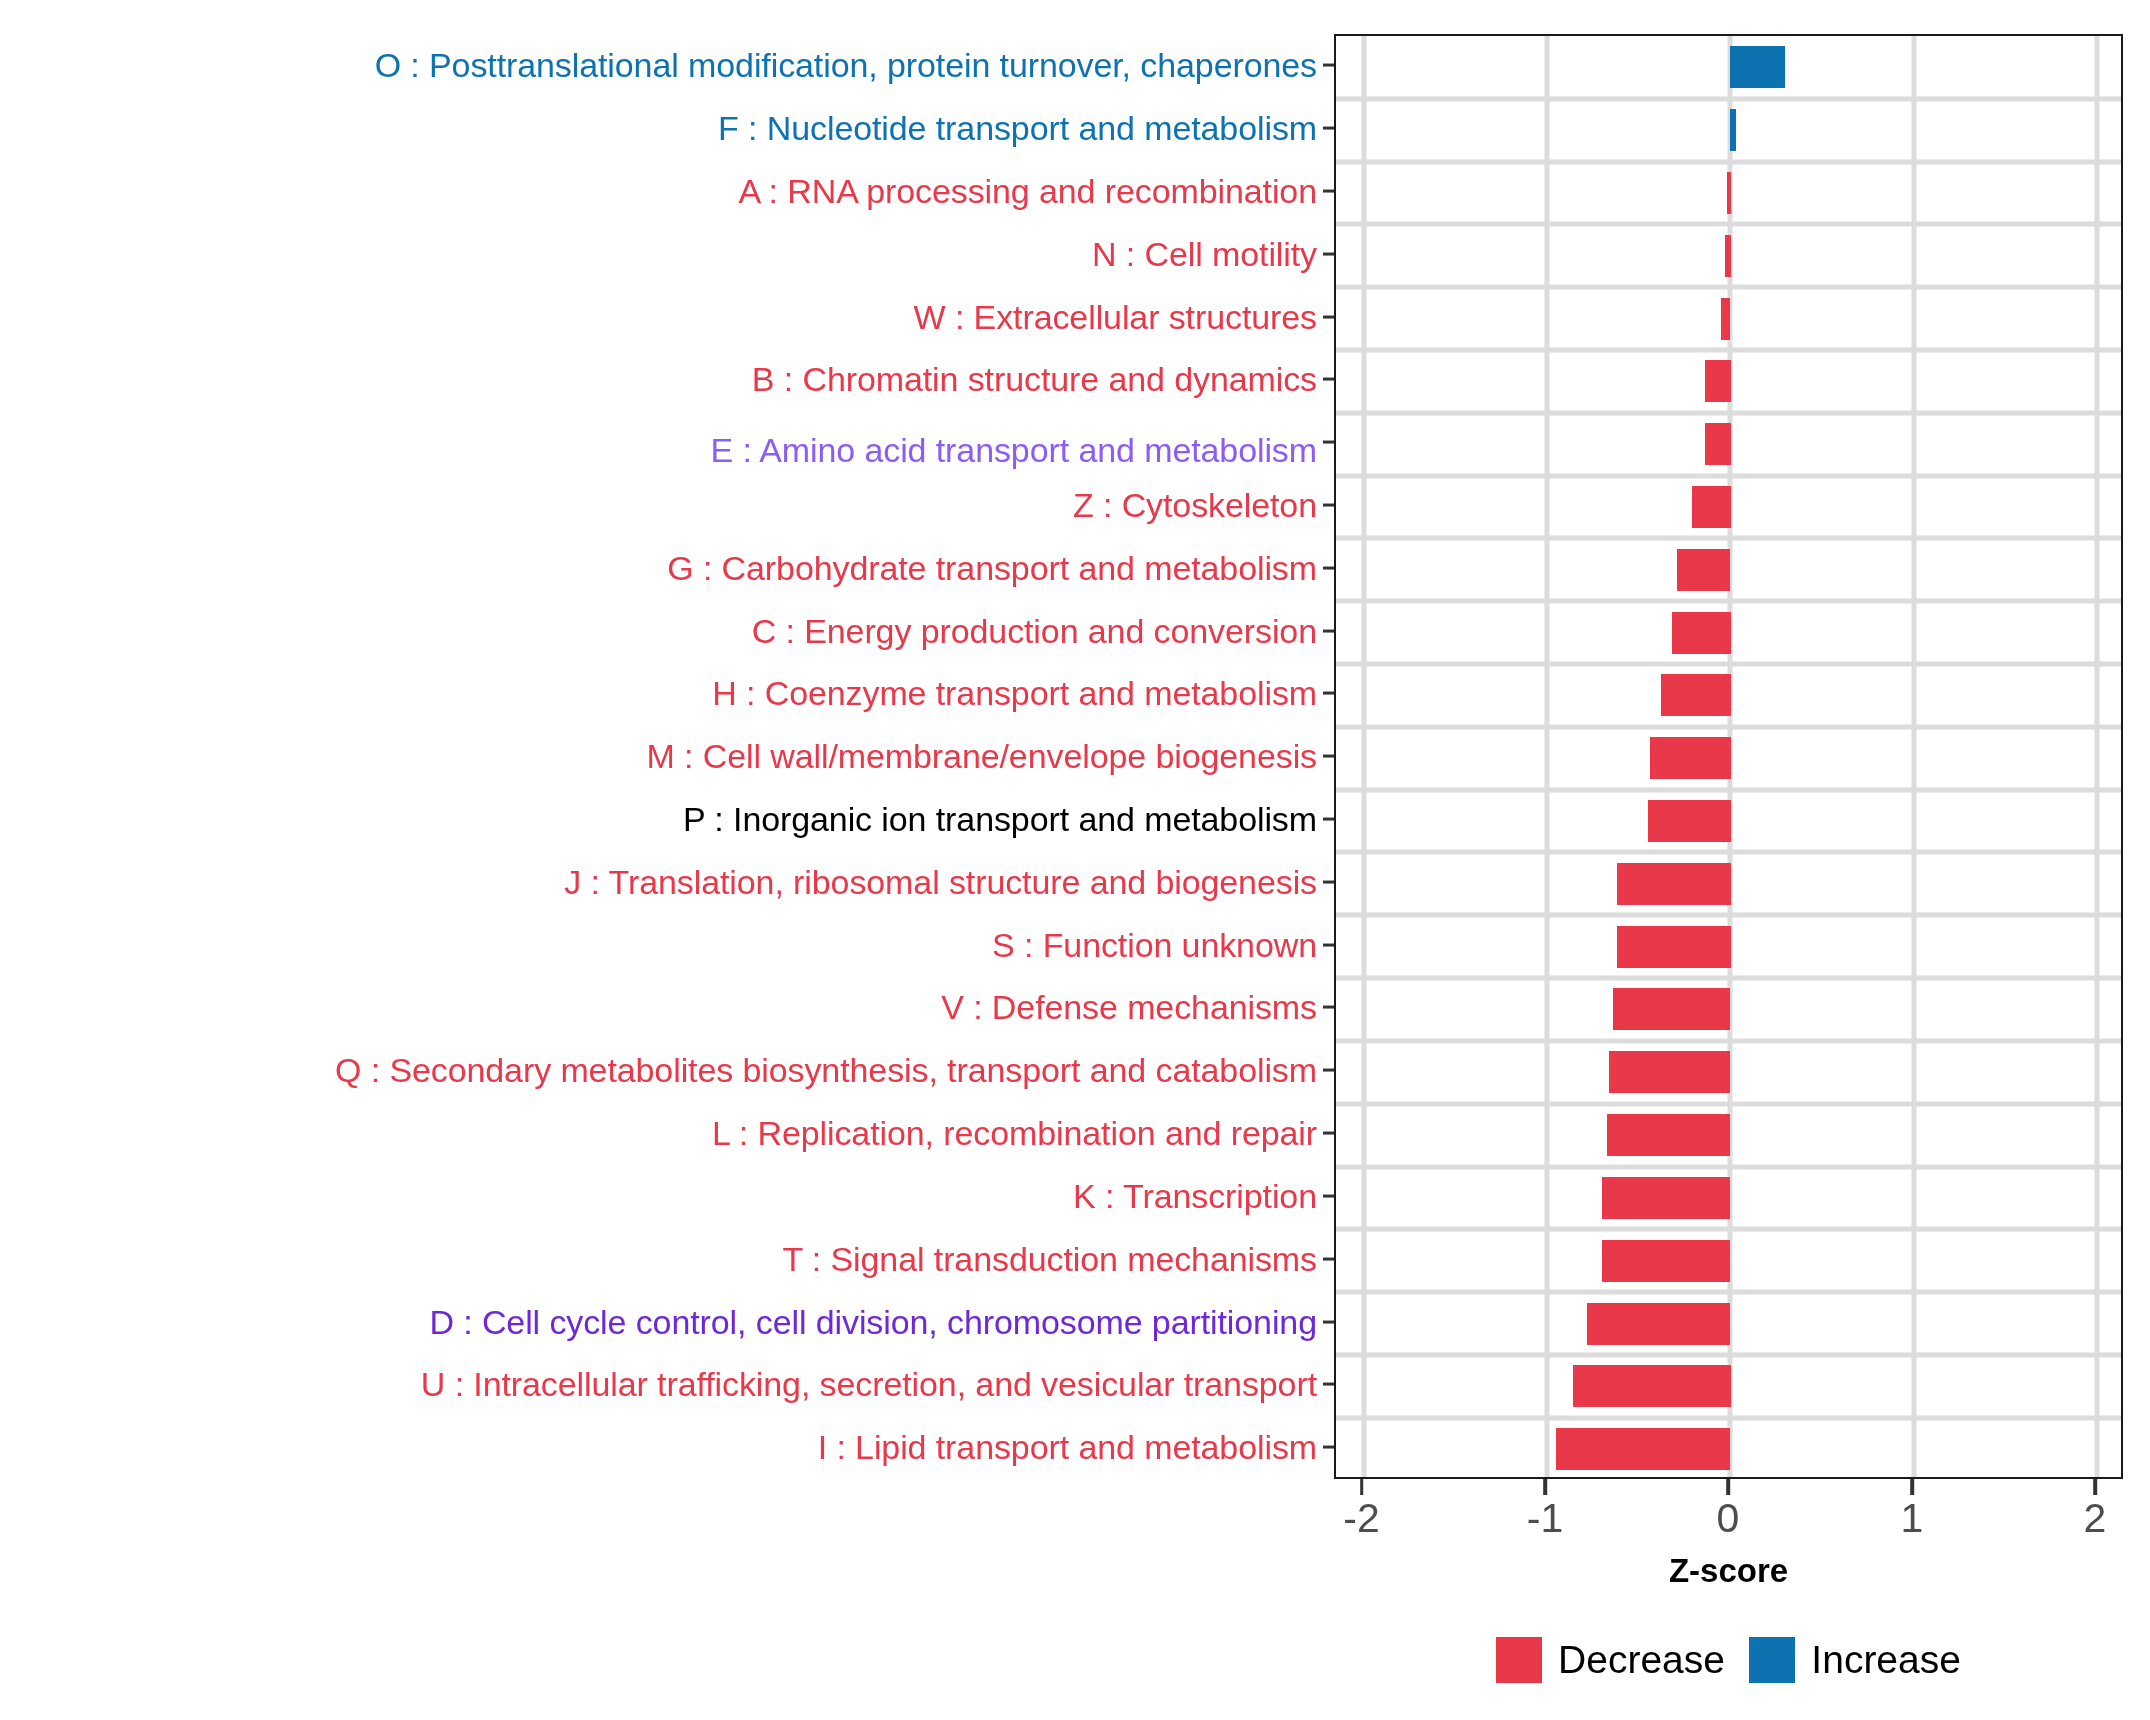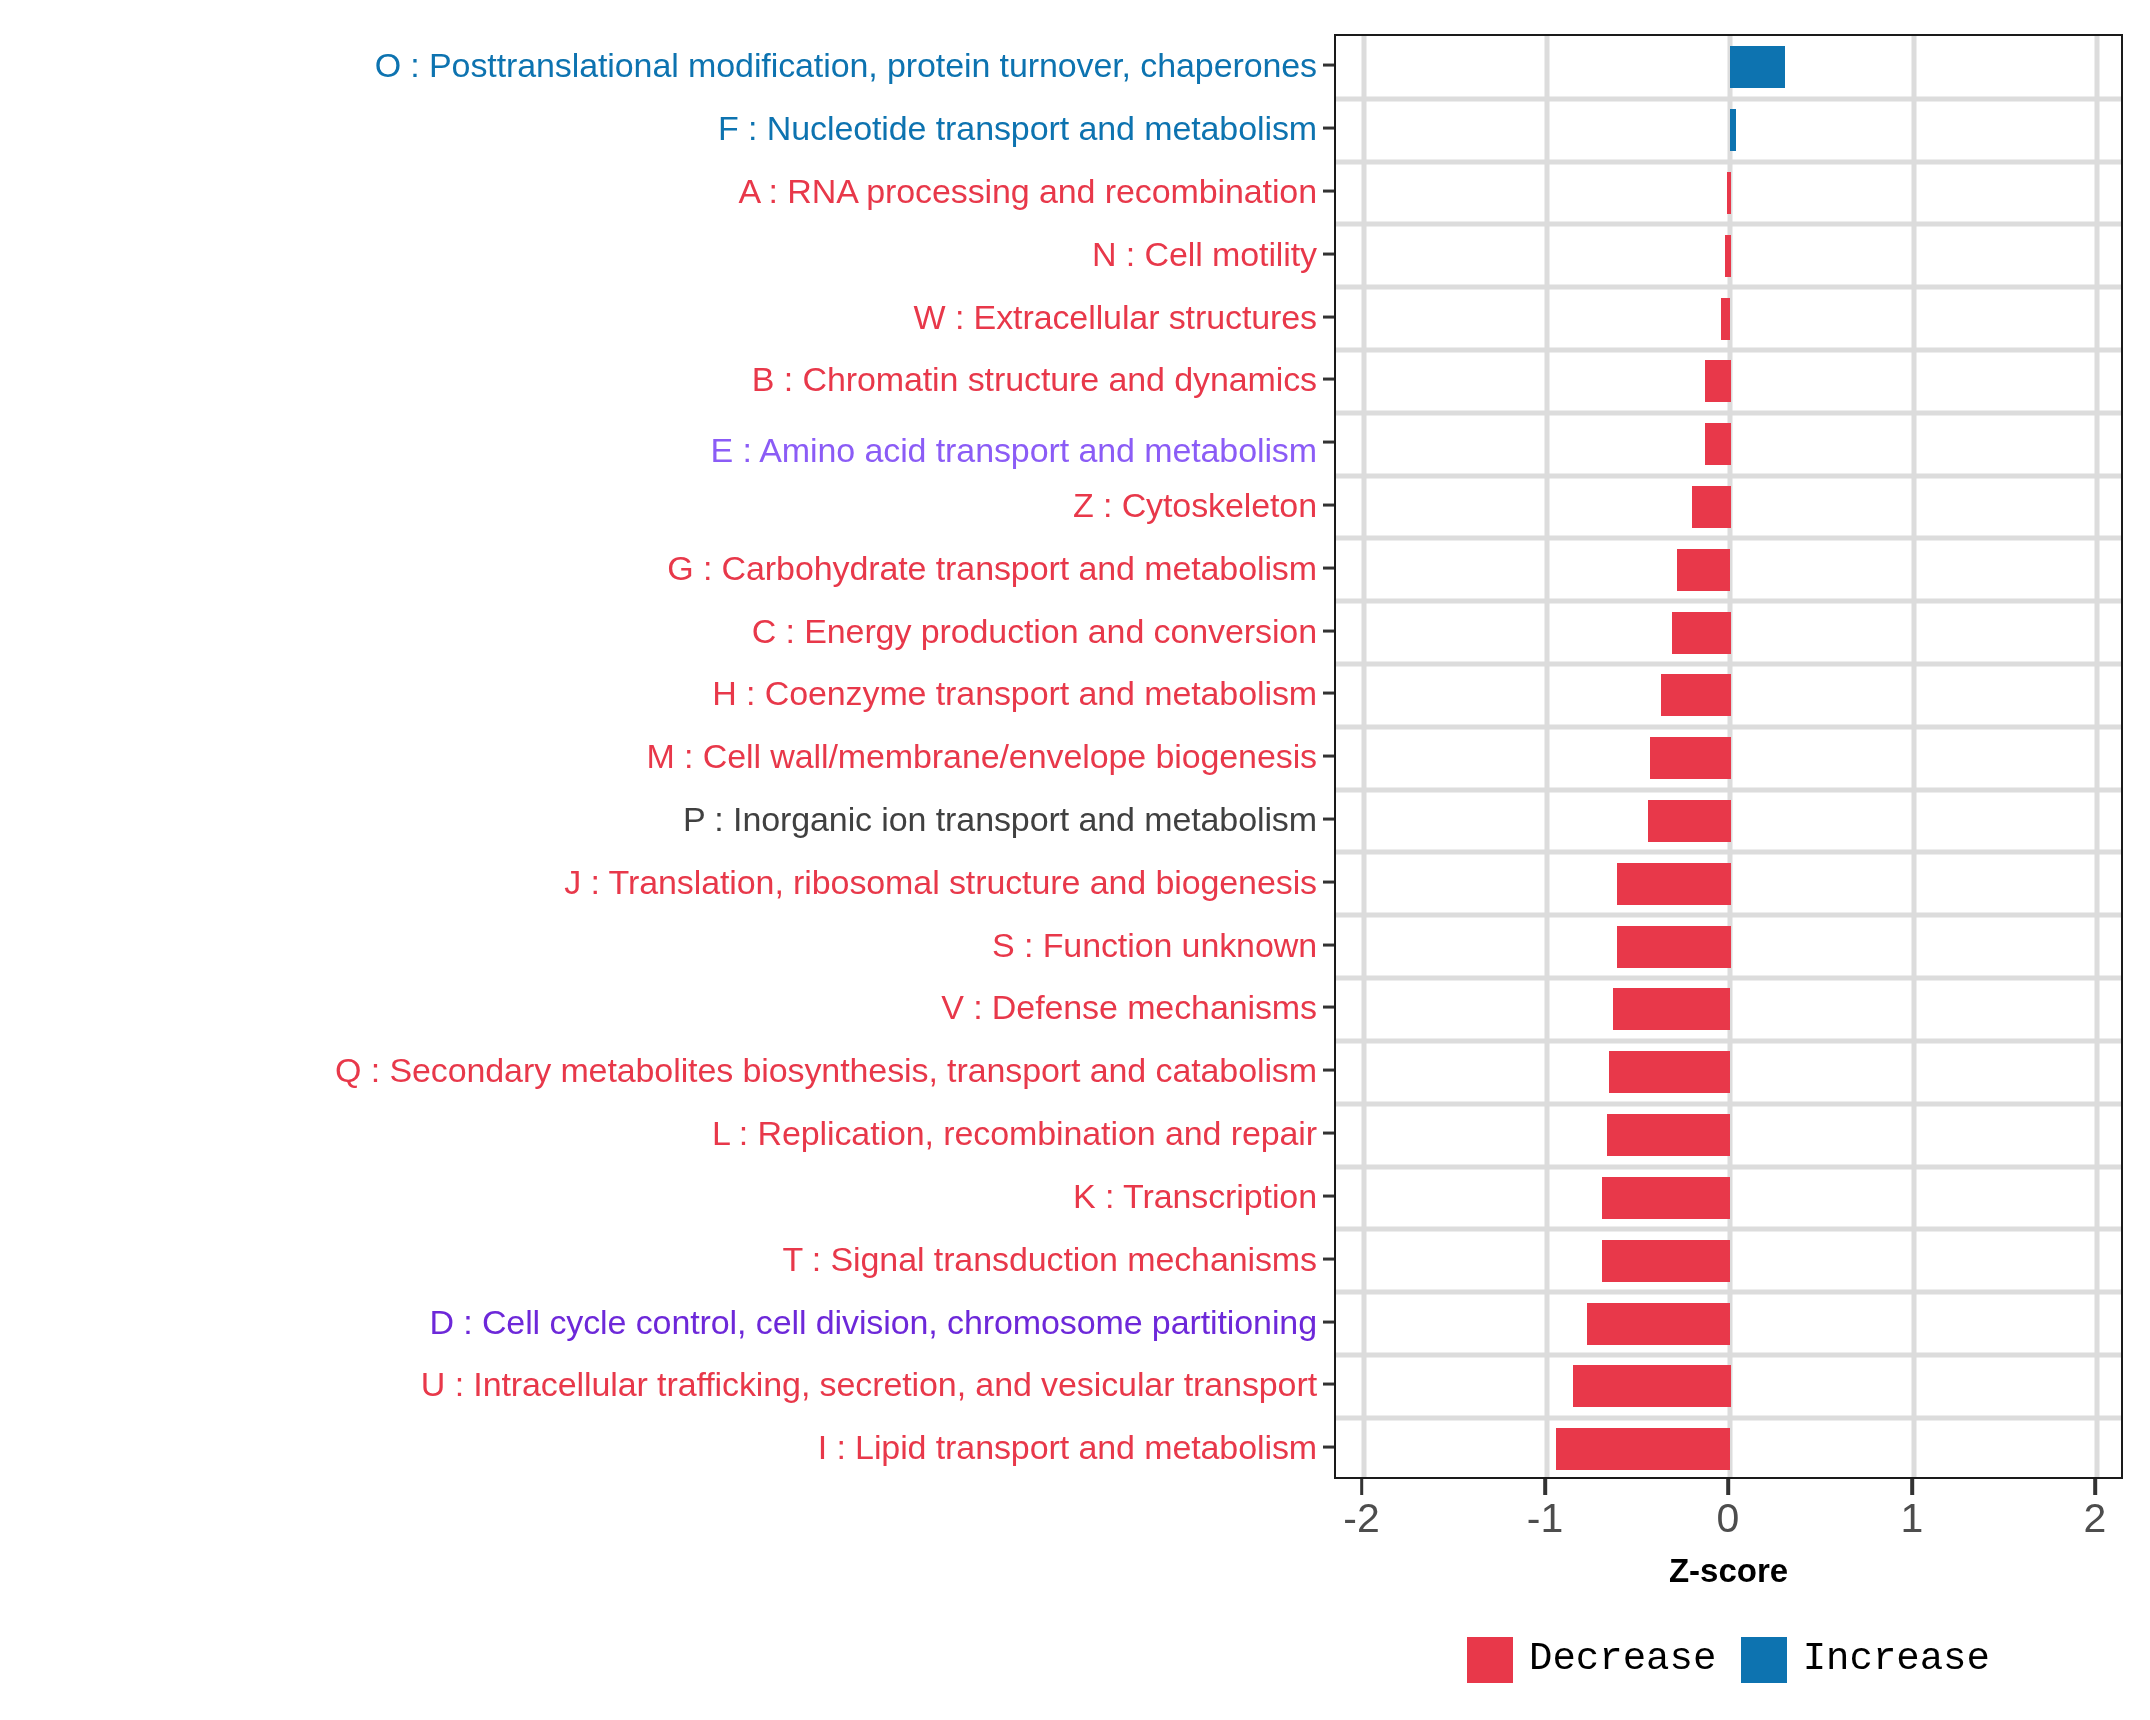--- a/index.html
+++ b/index.html
@@ -133,21 +133,21 @@
     align-items: center;
     gap: 16px;
   }
   .legend-swatch {
     width: 46px;
     height: 46px;
   }
   .legend-text {
     font-size: 39px;
     color: #000000;
-    font-family: Liberation Mono, monospace;
+    font-family: Liberation Sans, sans-serif;
     line-height: 1;
   }
 </style>
 </head>
 <body>
 
 <div id="page">
 
   <div id="labels">
       <div class="cat-label" style="top: 31px; color: rgb(13, 115, 176);">O : Posttranslational modification, protein turnover, chaperones</div>
@@ -167,21 +167,21 @@
       <div class="cat-label" style="top: 471px; color: rgb(232, 56, 74);">Z : Cytoskeleton</div>
       <div class="tick-mark" style="top: 471px;"></div>
       <div class="cat-label" style="top: 534px; color: rgb(232, 56, 74);">G : Carbohydrate transport and metabolism</div>
       <div class="tick-mark" style="top: 534px;"></div>
       <div class="cat-label" style="top: 597px; color: rgb(232, 56, 74);">C : Energy production and conversion</div>
       <div class="tick-mark" style="top: 597px;"></div>
       <div class="cat-label" style="top: 659px; color: rgb(232, 56, 74);">H : Coenzyme transport and metabolism</div>
       <div class="tick-mark" style="top: 659px;"></div>
       <div class="cat-label" style="top: 722px; color: rgb(232, 56, 74);">M : Cell wall/membrane/envelope biogenesis</div>
       <div class="tick-mark" style="top: 722px;"></div>
-      <div class="cat-label" style="top: 785px; color: #404040;">P : Inorganic ion transport and metabolism</div>
+      <div class="cat-label" style="top: 785px; color: #000000;">P : Inorganic ion transport and metabolism</div>
       <div class="tick-mark" style="top: 785px;"></div>
       <div class="cat-label" style="top: 848px; color: rgb(232, 56, 74);">J : Translation, ribosomal structure and biogenesis</div>
       <div class="tick-mark" style="top: 848px;"></div>
       <div class="cat-label" style="top: 911px; color: rgb(232, 56, 74);">S : Function unknown</div>
       <div class="tick-mark" style="top: 911px;"></div>
       <div class="cat-label" style="top: 973px; color: rgb(232, 56, 74);">V : Defense mechanisms</div>
       <div class="tick-mark" style="top: 973px;"></div>
       <div class="cat-label" style="top: 1036px; color: rgb(232, 56, 74);">Q : Secondary metabolites biosynthesis, transport and catabolism</div>
       <div class="tick-mark" style="top: 1036px;"></div>
       <div class="cat-label" style="top: 1099px; color: rgb(232, 56, 74);">L : Replication, recombination and repair</div>

